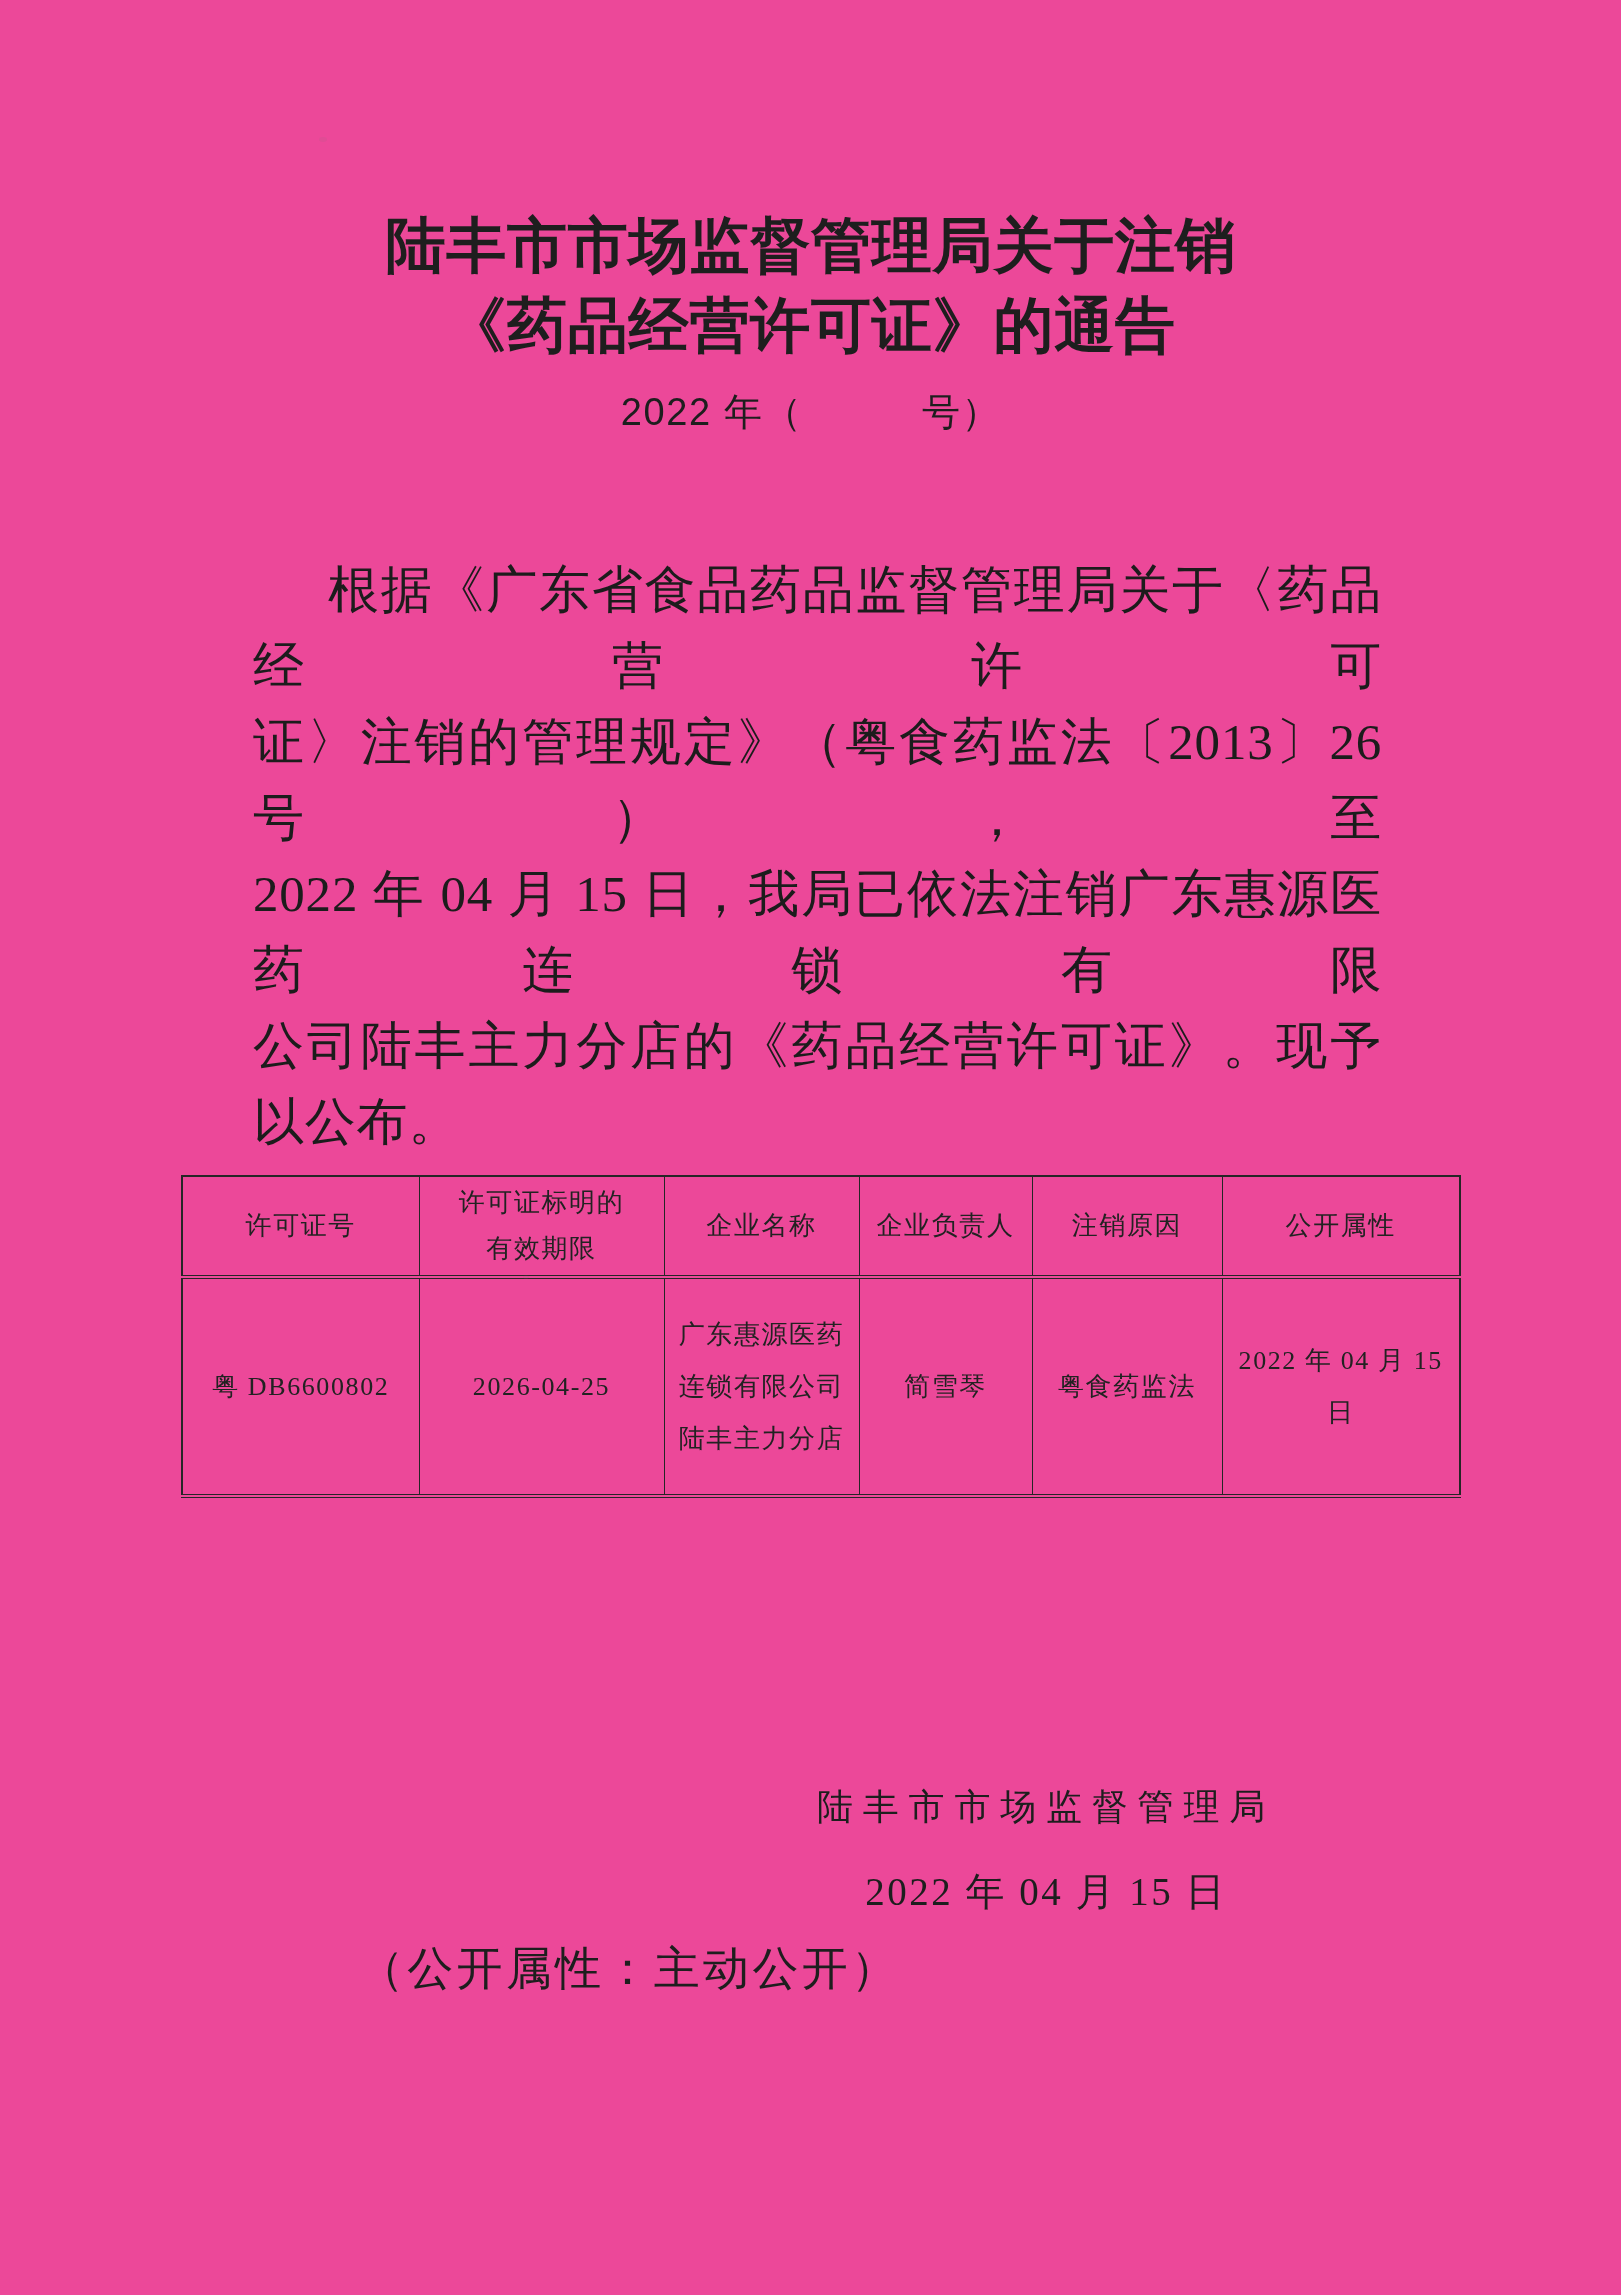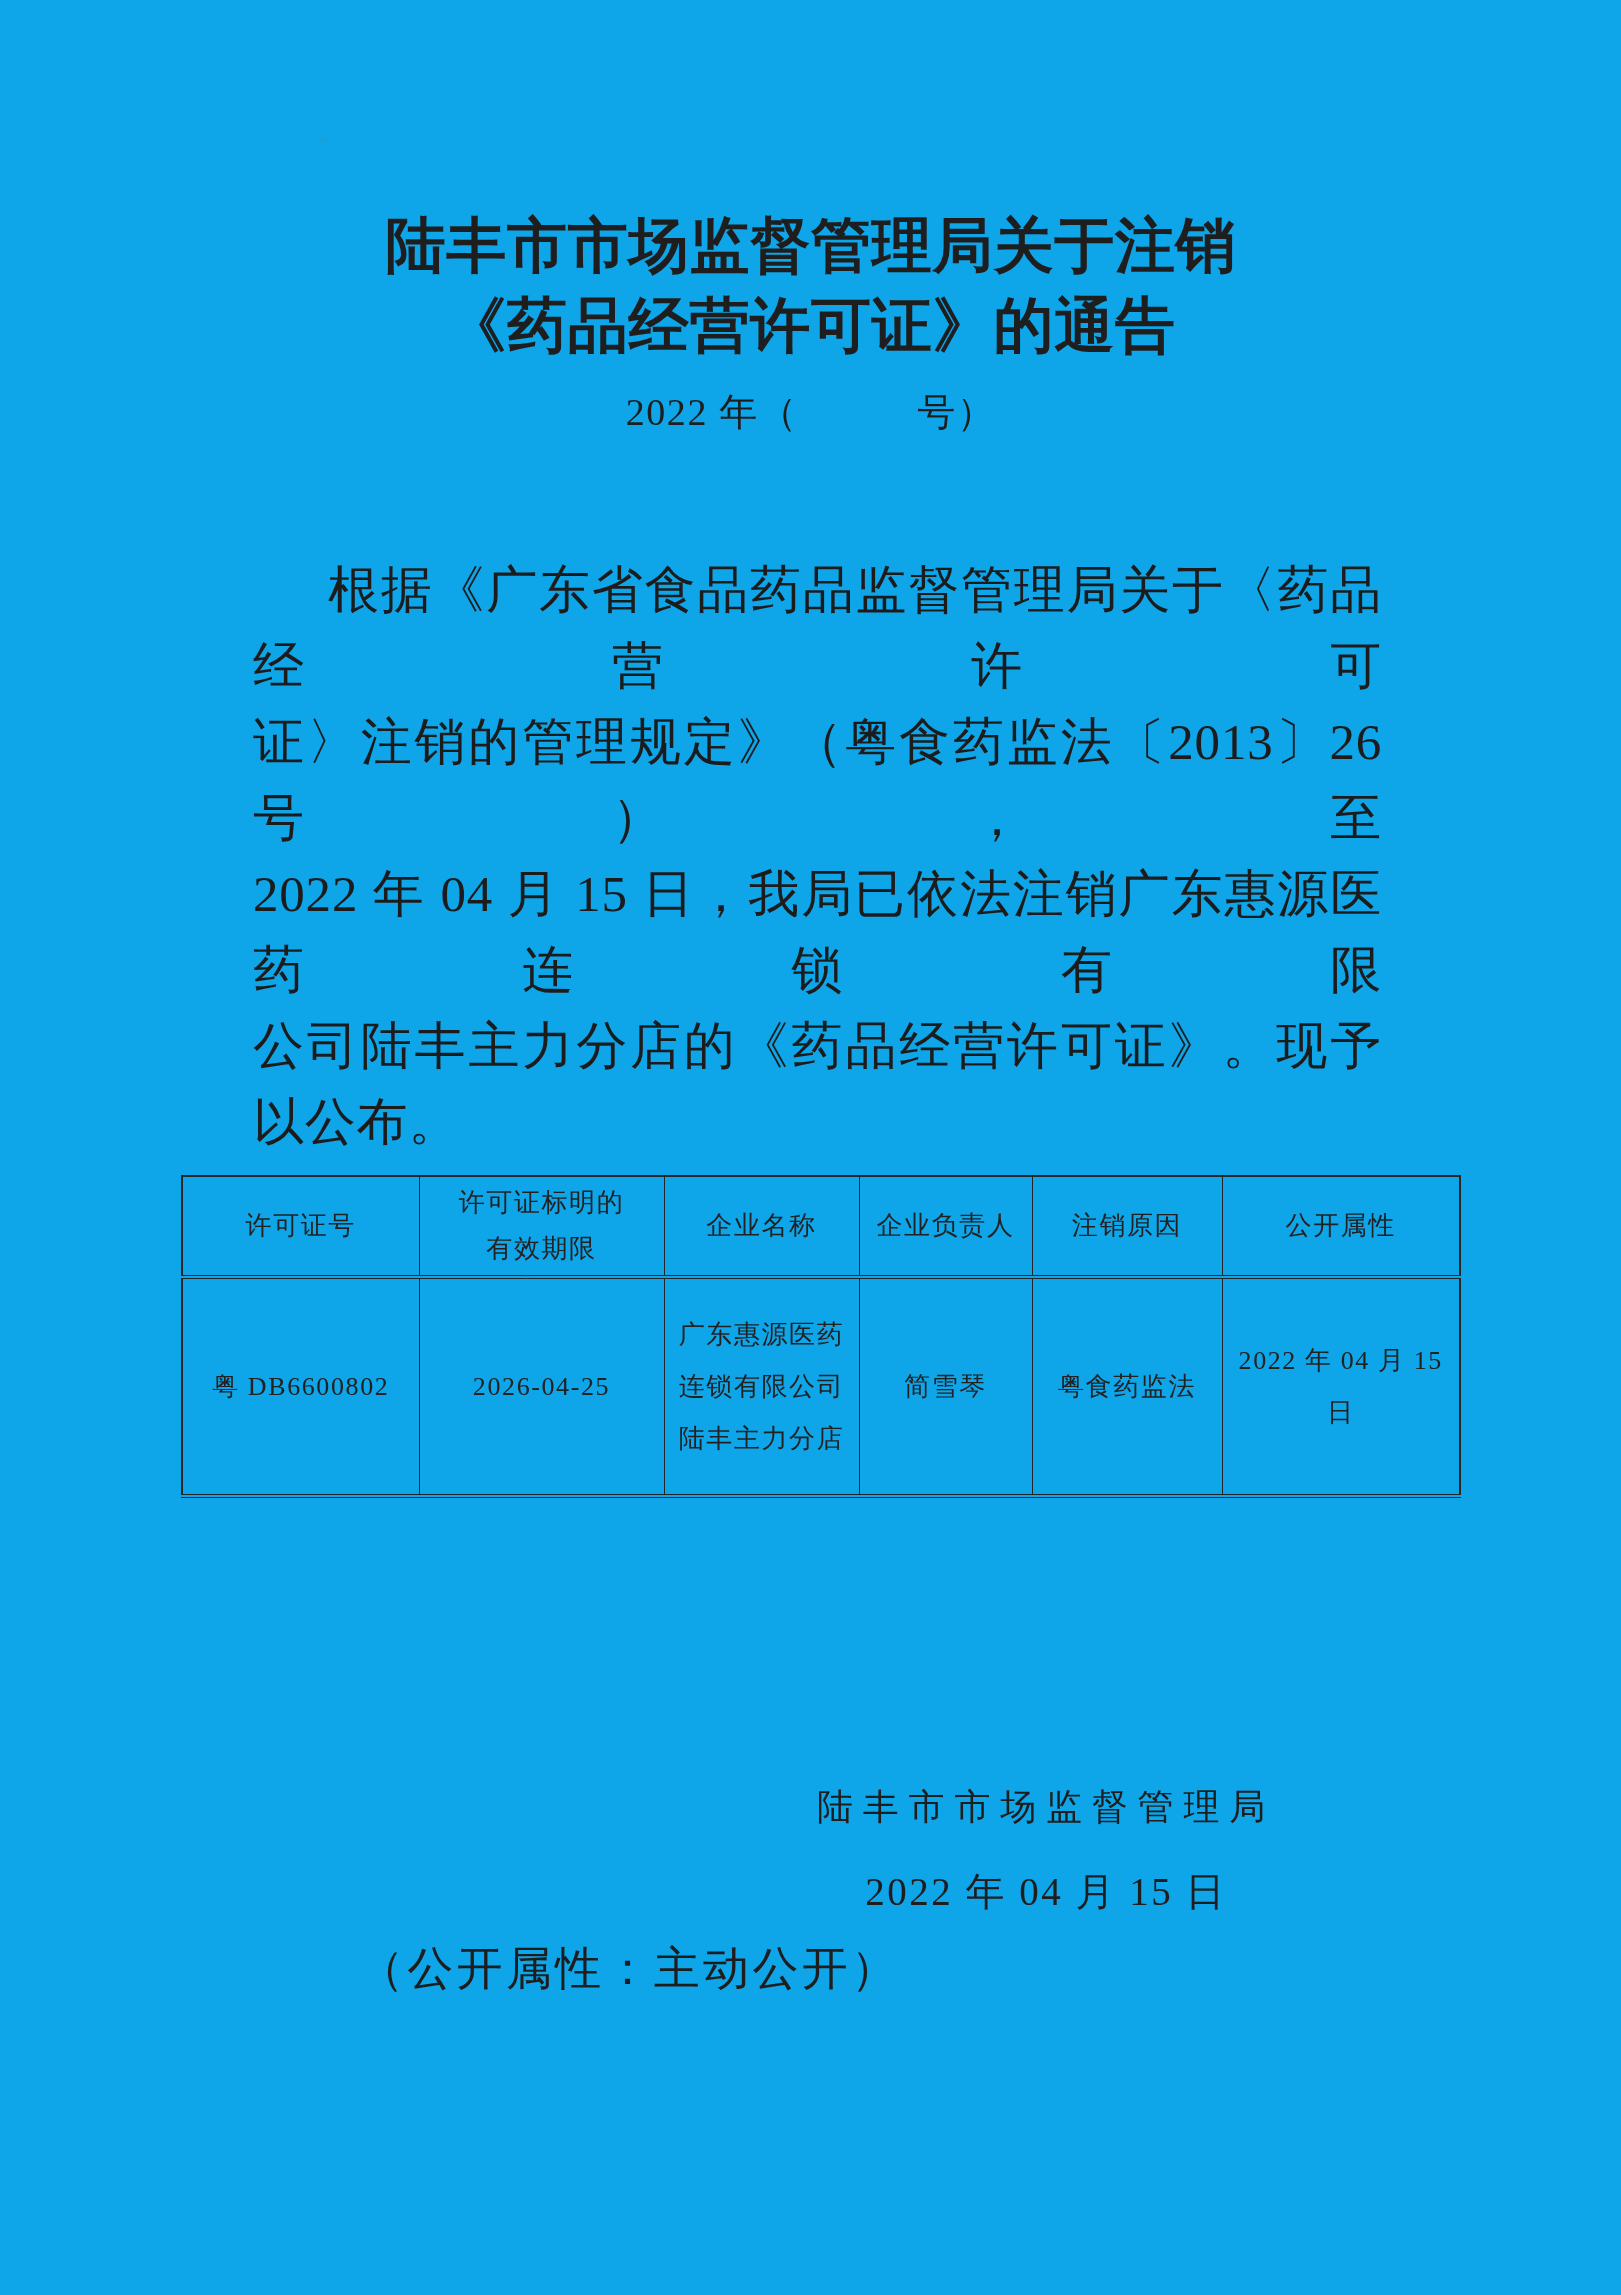--- a/index.html
+++ b/index.html
@@ -4,21 +4,21 @@
 <style>
   * { margin: 0; padding: 0; box-sizing: border-box; }
 
   html, body { background: #e8e8e8; }
 
   .page {
     position: relative;
     width: 1622px;
     height: 2295px;
     margin: 0 auto;
-    background: #0ea5e9;
+    background: #ec4899;
     color: #1e1e1e;
     overflow: hidden;
     font-family: "Liberation Serif", "DejaVu Serif", serif;
   }
 
   
   .speckle {
     position: absolute;
     border-radius: 50%;
     background: rgba(120,120,120,0.10);
@@ -34,21 +34,21 @@
     font-family: "Liberation Sans", "DejaVu Sans", sans-serif;
     font-weight: 700;
   }
   .title-line {
     font-size: 60px;
     line-height: 80px;
     letter-spacing: 0.8px;
   }
   .doc-number {
     margin-top: 21px;
-    font-family: Liberation Serif, serif;
+    font-family: Liberation Sans, sans-serif;
     font-weight: 400;
     font-size: 38px;
     line-height: 51px;
     letter-spacing: 1.6px;
   }
 
   
   .body-text {
     margin: 114px 240px 0 253px;
     font-size: 51px;

